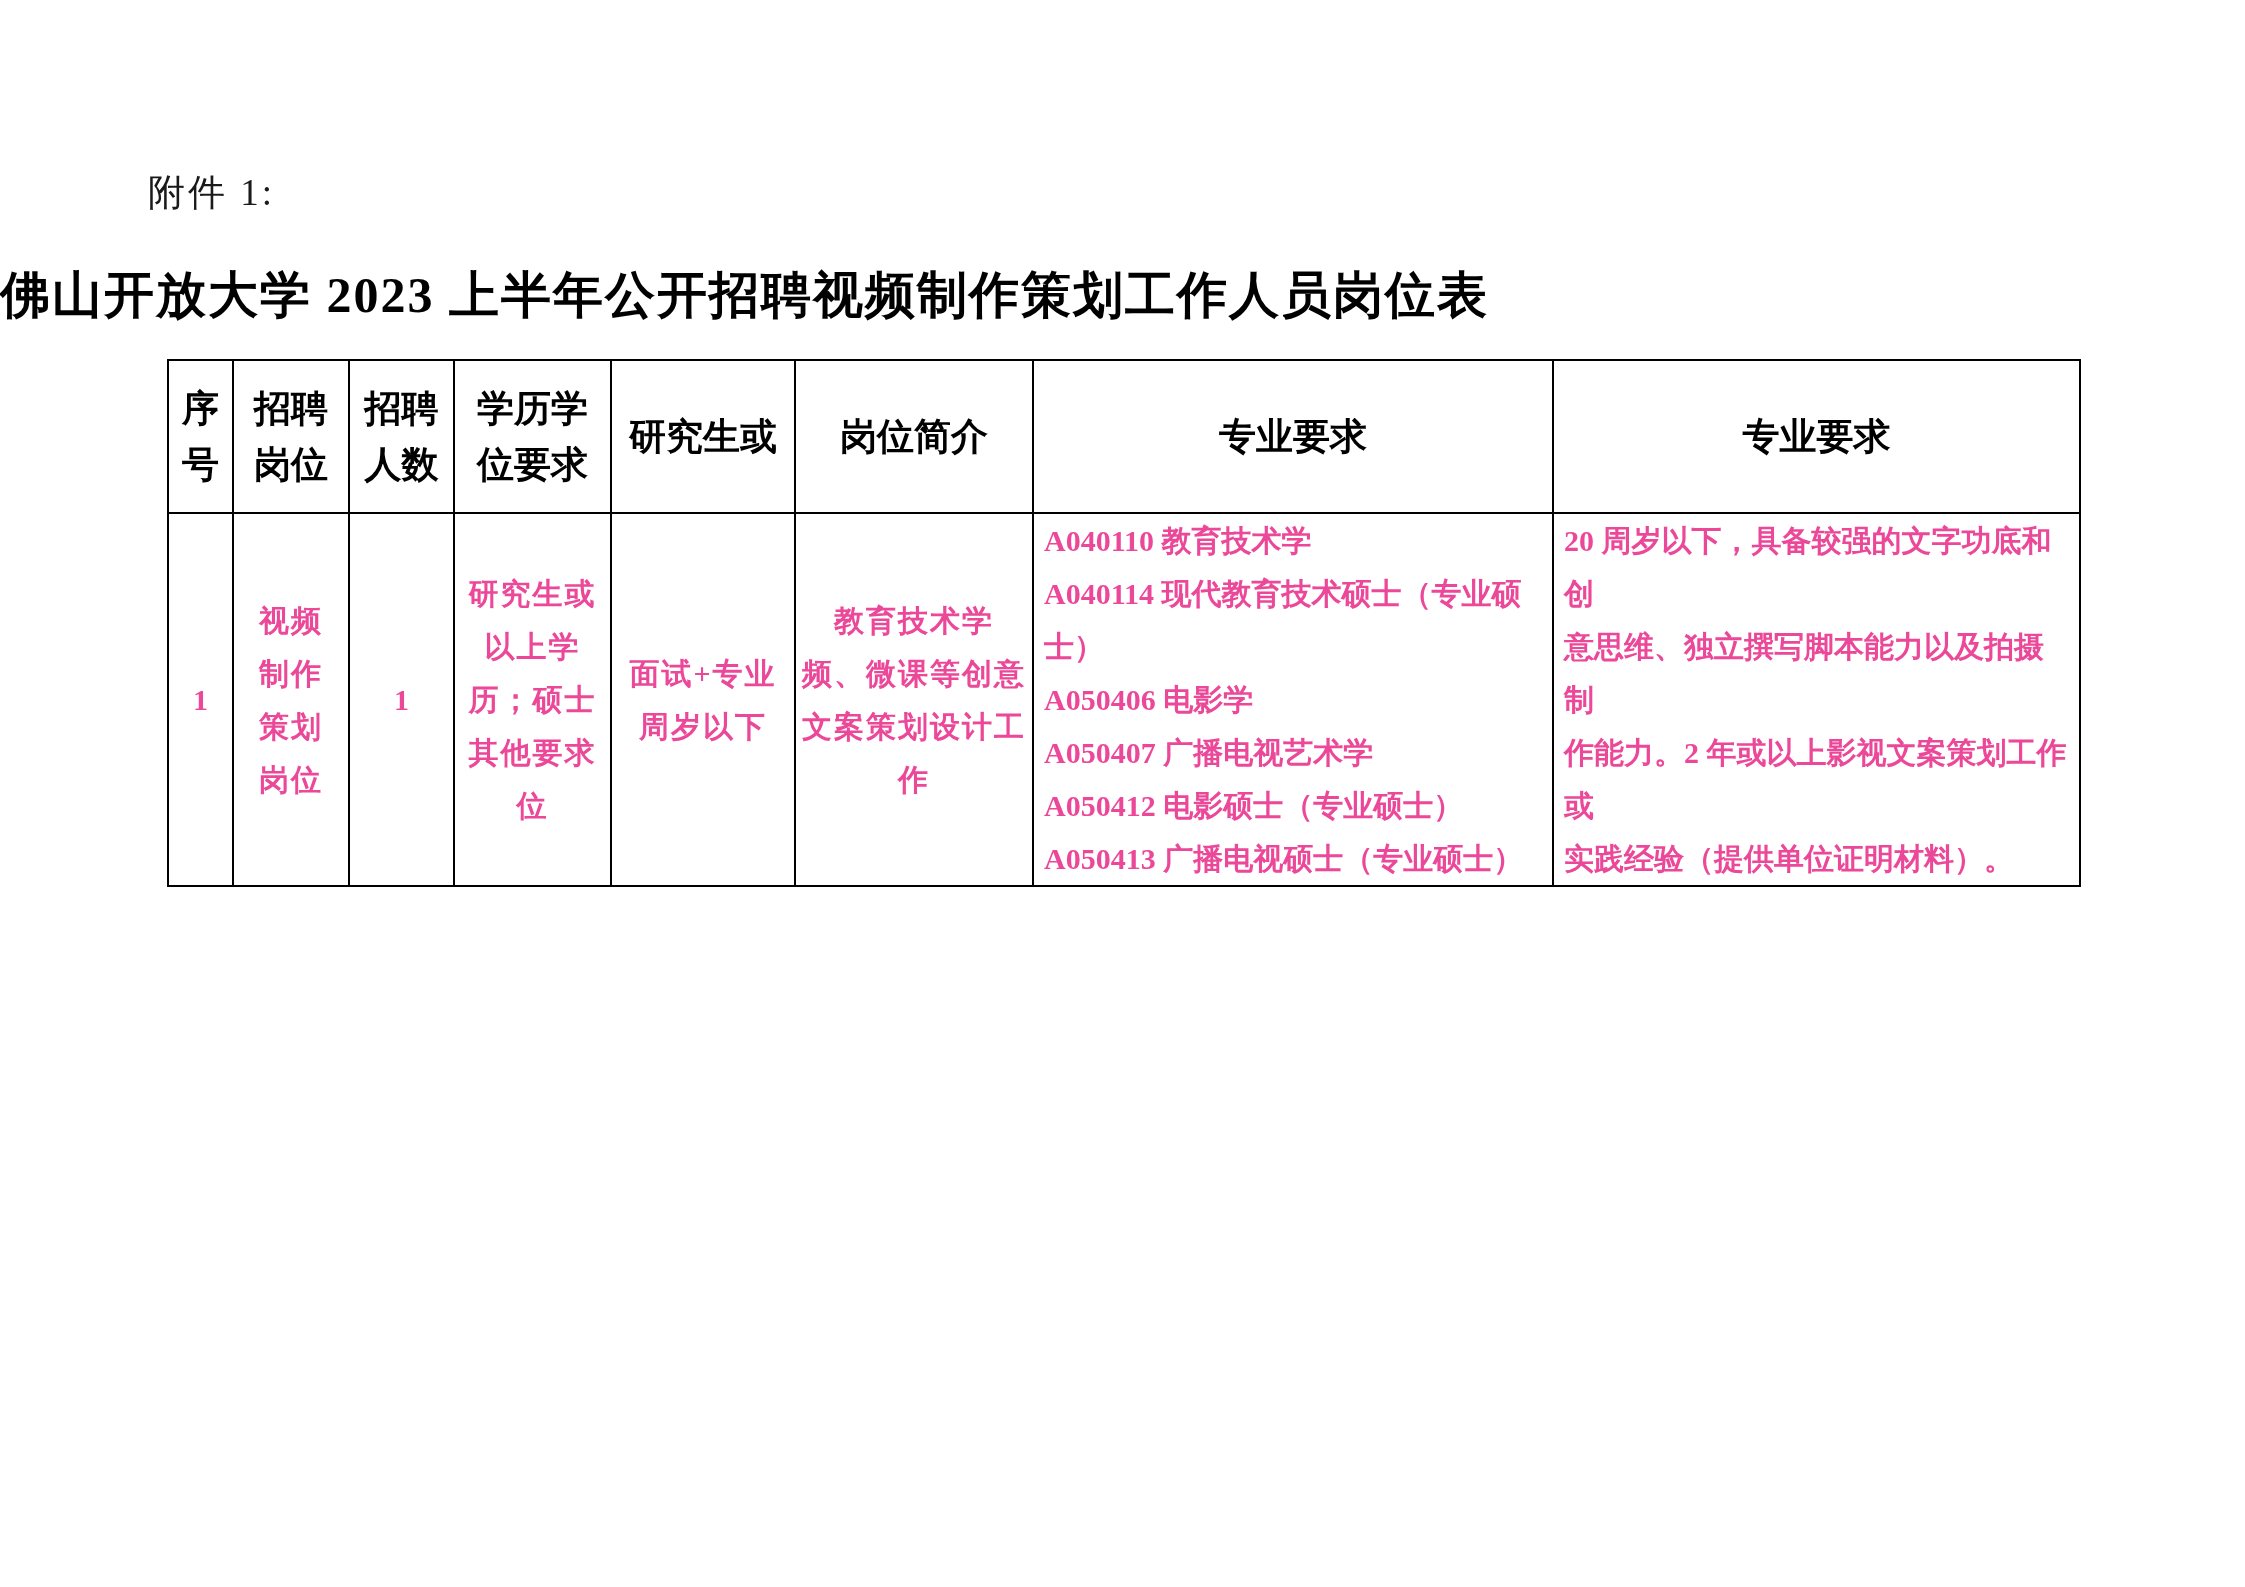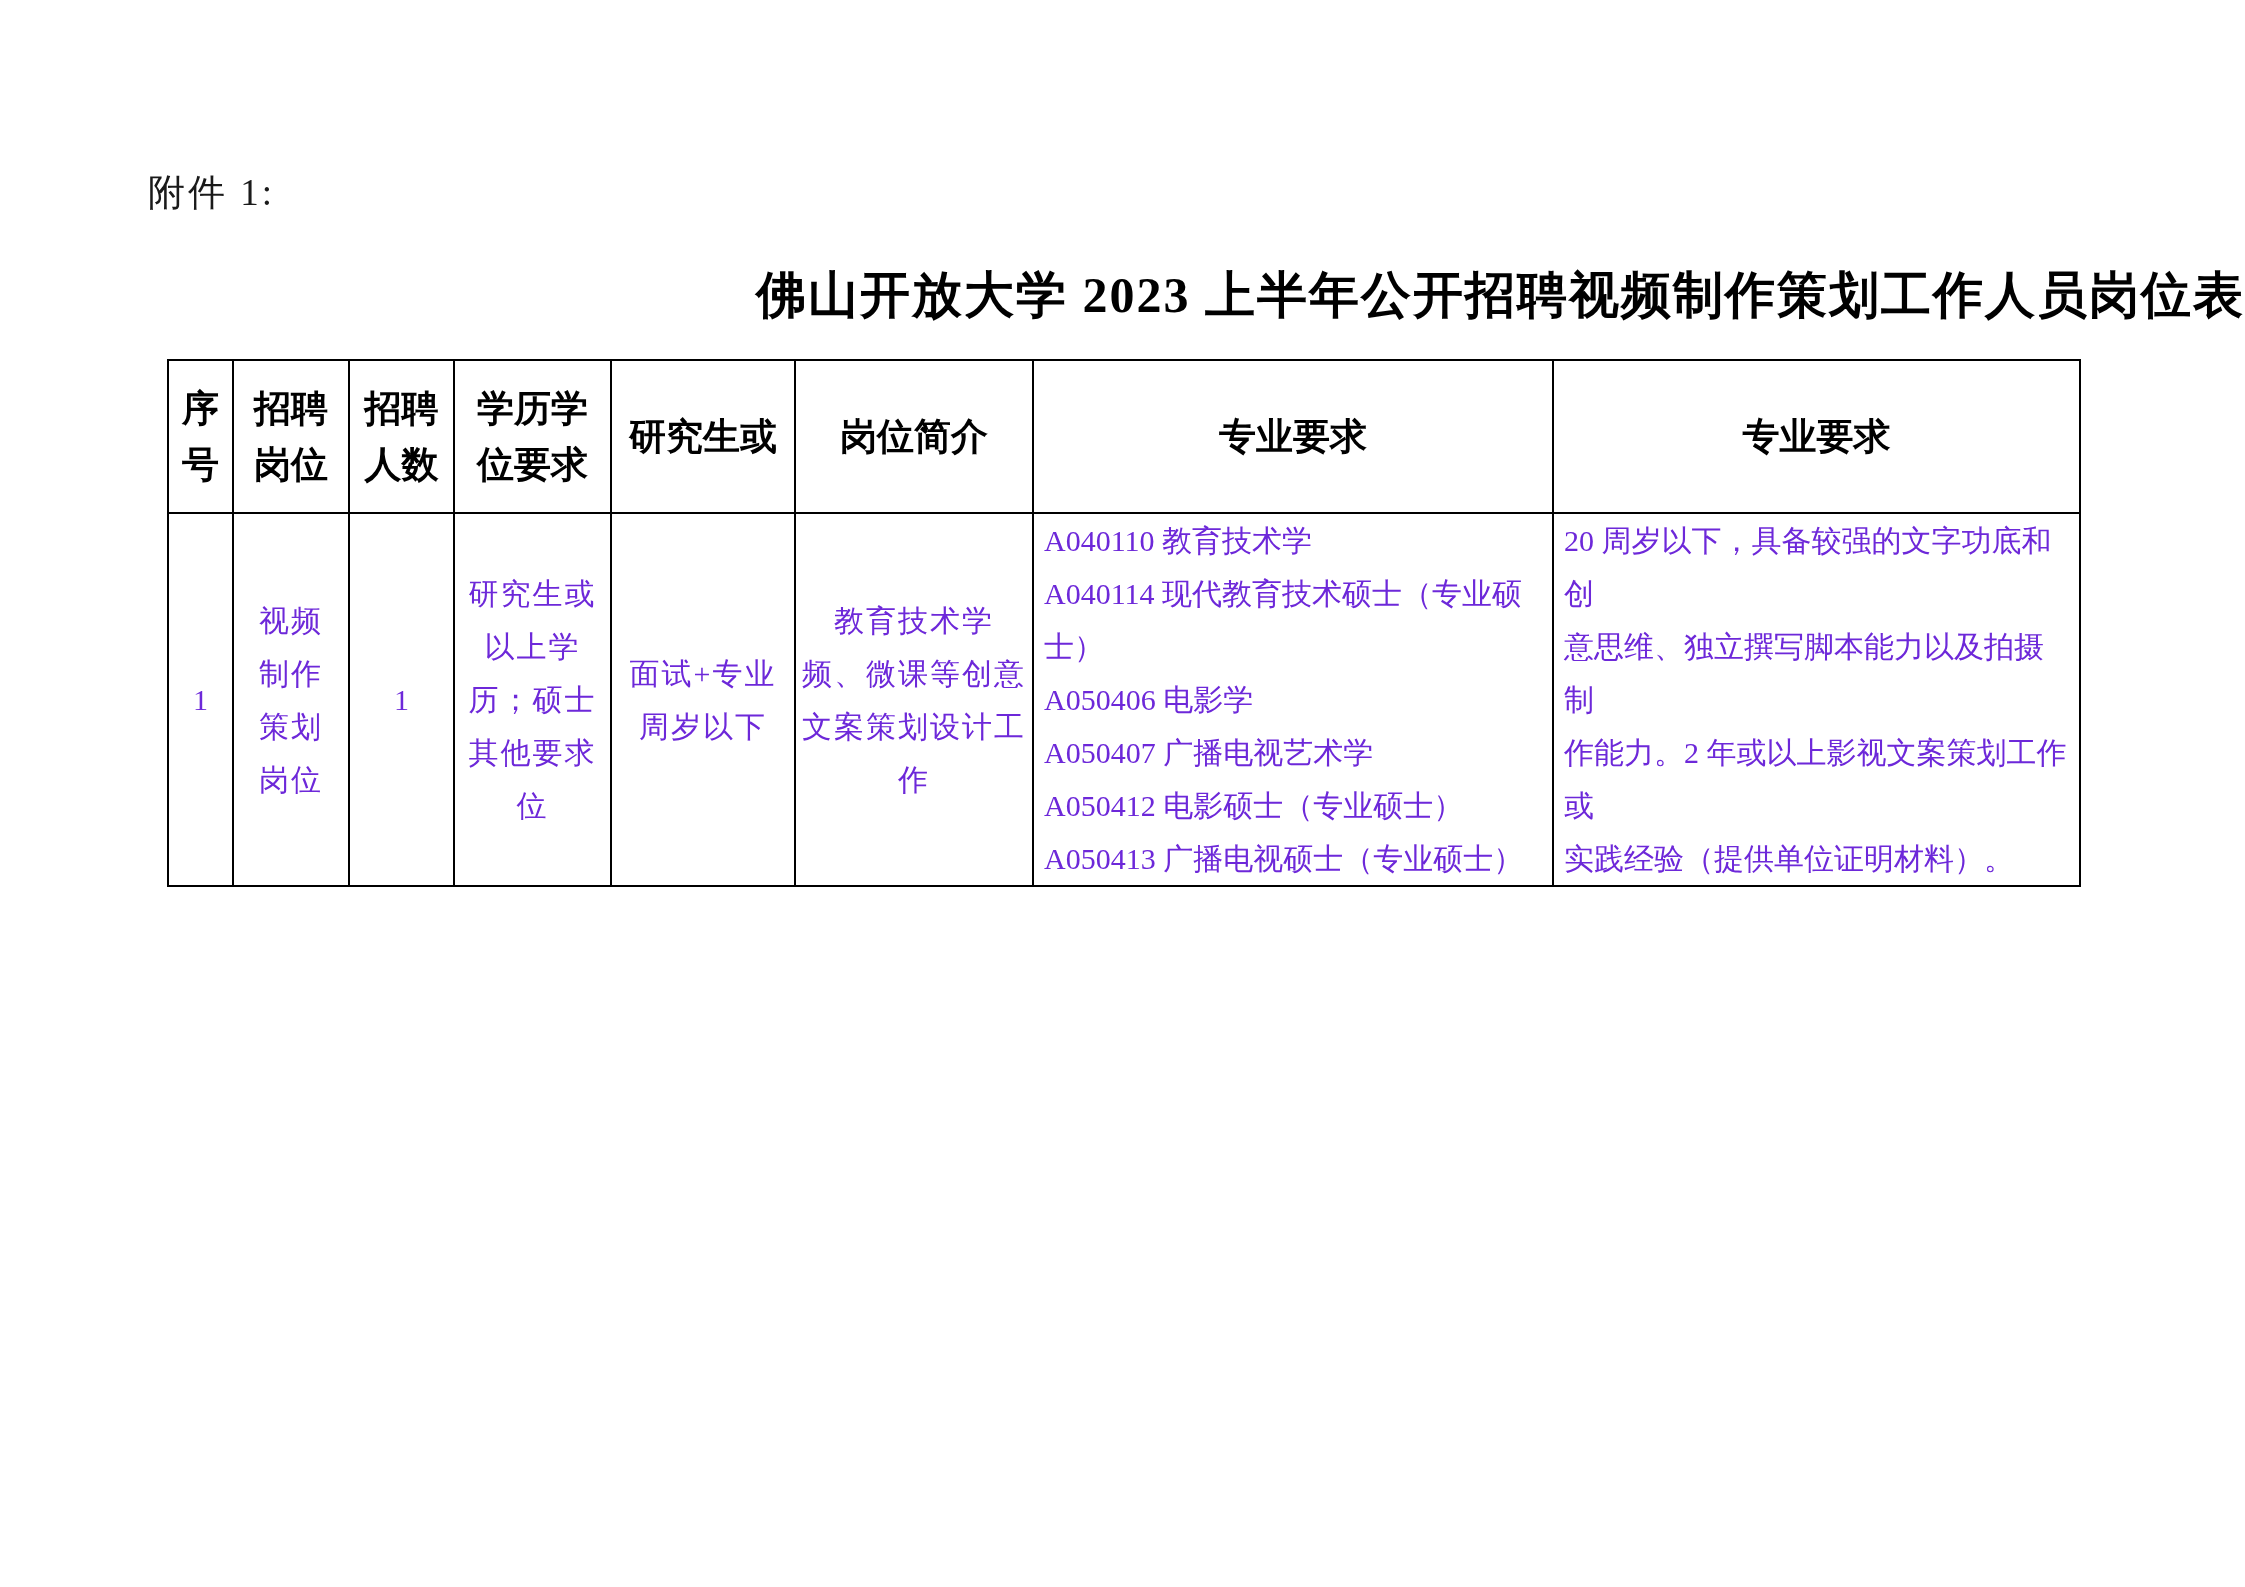--- a/index.html
+++ b/index.html
@@ -22,21 +22,21 @@
     font-size: 37px;
     color: #1a1a1a;
     letter-spacing: 3px;
     margin-top: 20px;
   }
   .doc-title {
     position: absolute;
     left: 0;
     top: 262px;
     width: 2245px;
-    text-align: right;
+    text-align: left;
     font-size: 50px;
     font-weight: bold;
     color: #000000;
     letter-spacing: 2px;
     font-family: "Liberation Serif", "DejaVu Serif", serif;
   }
   table.job-table {
     position: absolute;
     left: 167px;
     top: 359px;
@@ -57,22 +57,23 @@
     font-size: 37px;
     line-height: 56px;
     color: #000000;
     text-align: center;
   }
   .job-table td {
     height: 371px;
     font-family: "Liberation Serif", "DejaVu Serif", serif;
     font-size: 30px;
     line-height: 53px;
-    color: #6d28d9;
+    color: #ec4899;
     text-align: center;
+    font-weight: bold;
   }
   .job-table td.align-left {
     text-align: left;
     padding-left: 10px;
     padding-right: 8px;
   }
   .job-table td.spread {
     letter-spacing: 2px;
   }
 </style>

